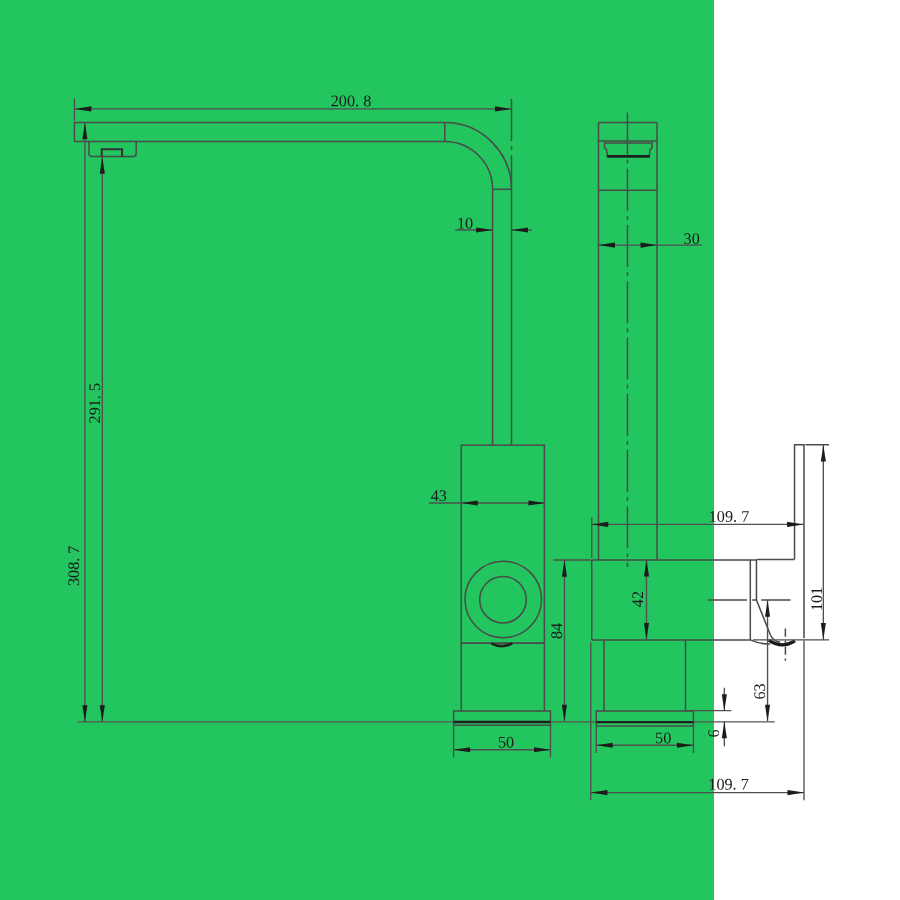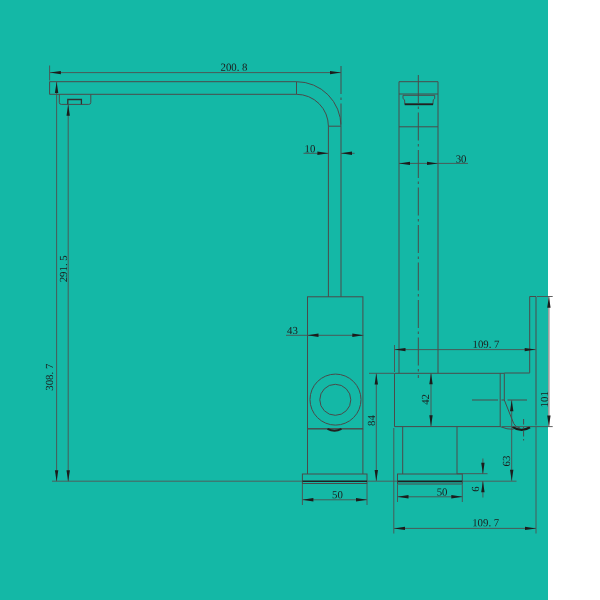--- a/index.html
+++ b/index.html
@@ -1,16 +1,16 @@
 <!DOCTYPE html>
 <html><head>
 <meta charset="utf-8">
 <style>
   html,body{margin:0;padding:0;background:#ffffff;}
-  #page{width:548px;height:600px;position:relative;background:#14b8a6;transform:translateZ(0);}
+  #page{width:476px;height:600px;position:relative;background:#22c55e;transform:translateZ(0);}
   svg{position:absolute;top:0;left:0;filter:grayscale(1) blur(0.3px);}
   text{font-family:"Liberation Serif", serif;fill:#1c1c1c;text-rendering:geometricPrecision;}
 </style>
 </head>
 <body>
 <div id="page">
 <svg width="600" height="600" viewBox="0 0 600 600">
 <g fill="none" stroke="#4a4a4a" stroke-width="1">
 
 <g>

